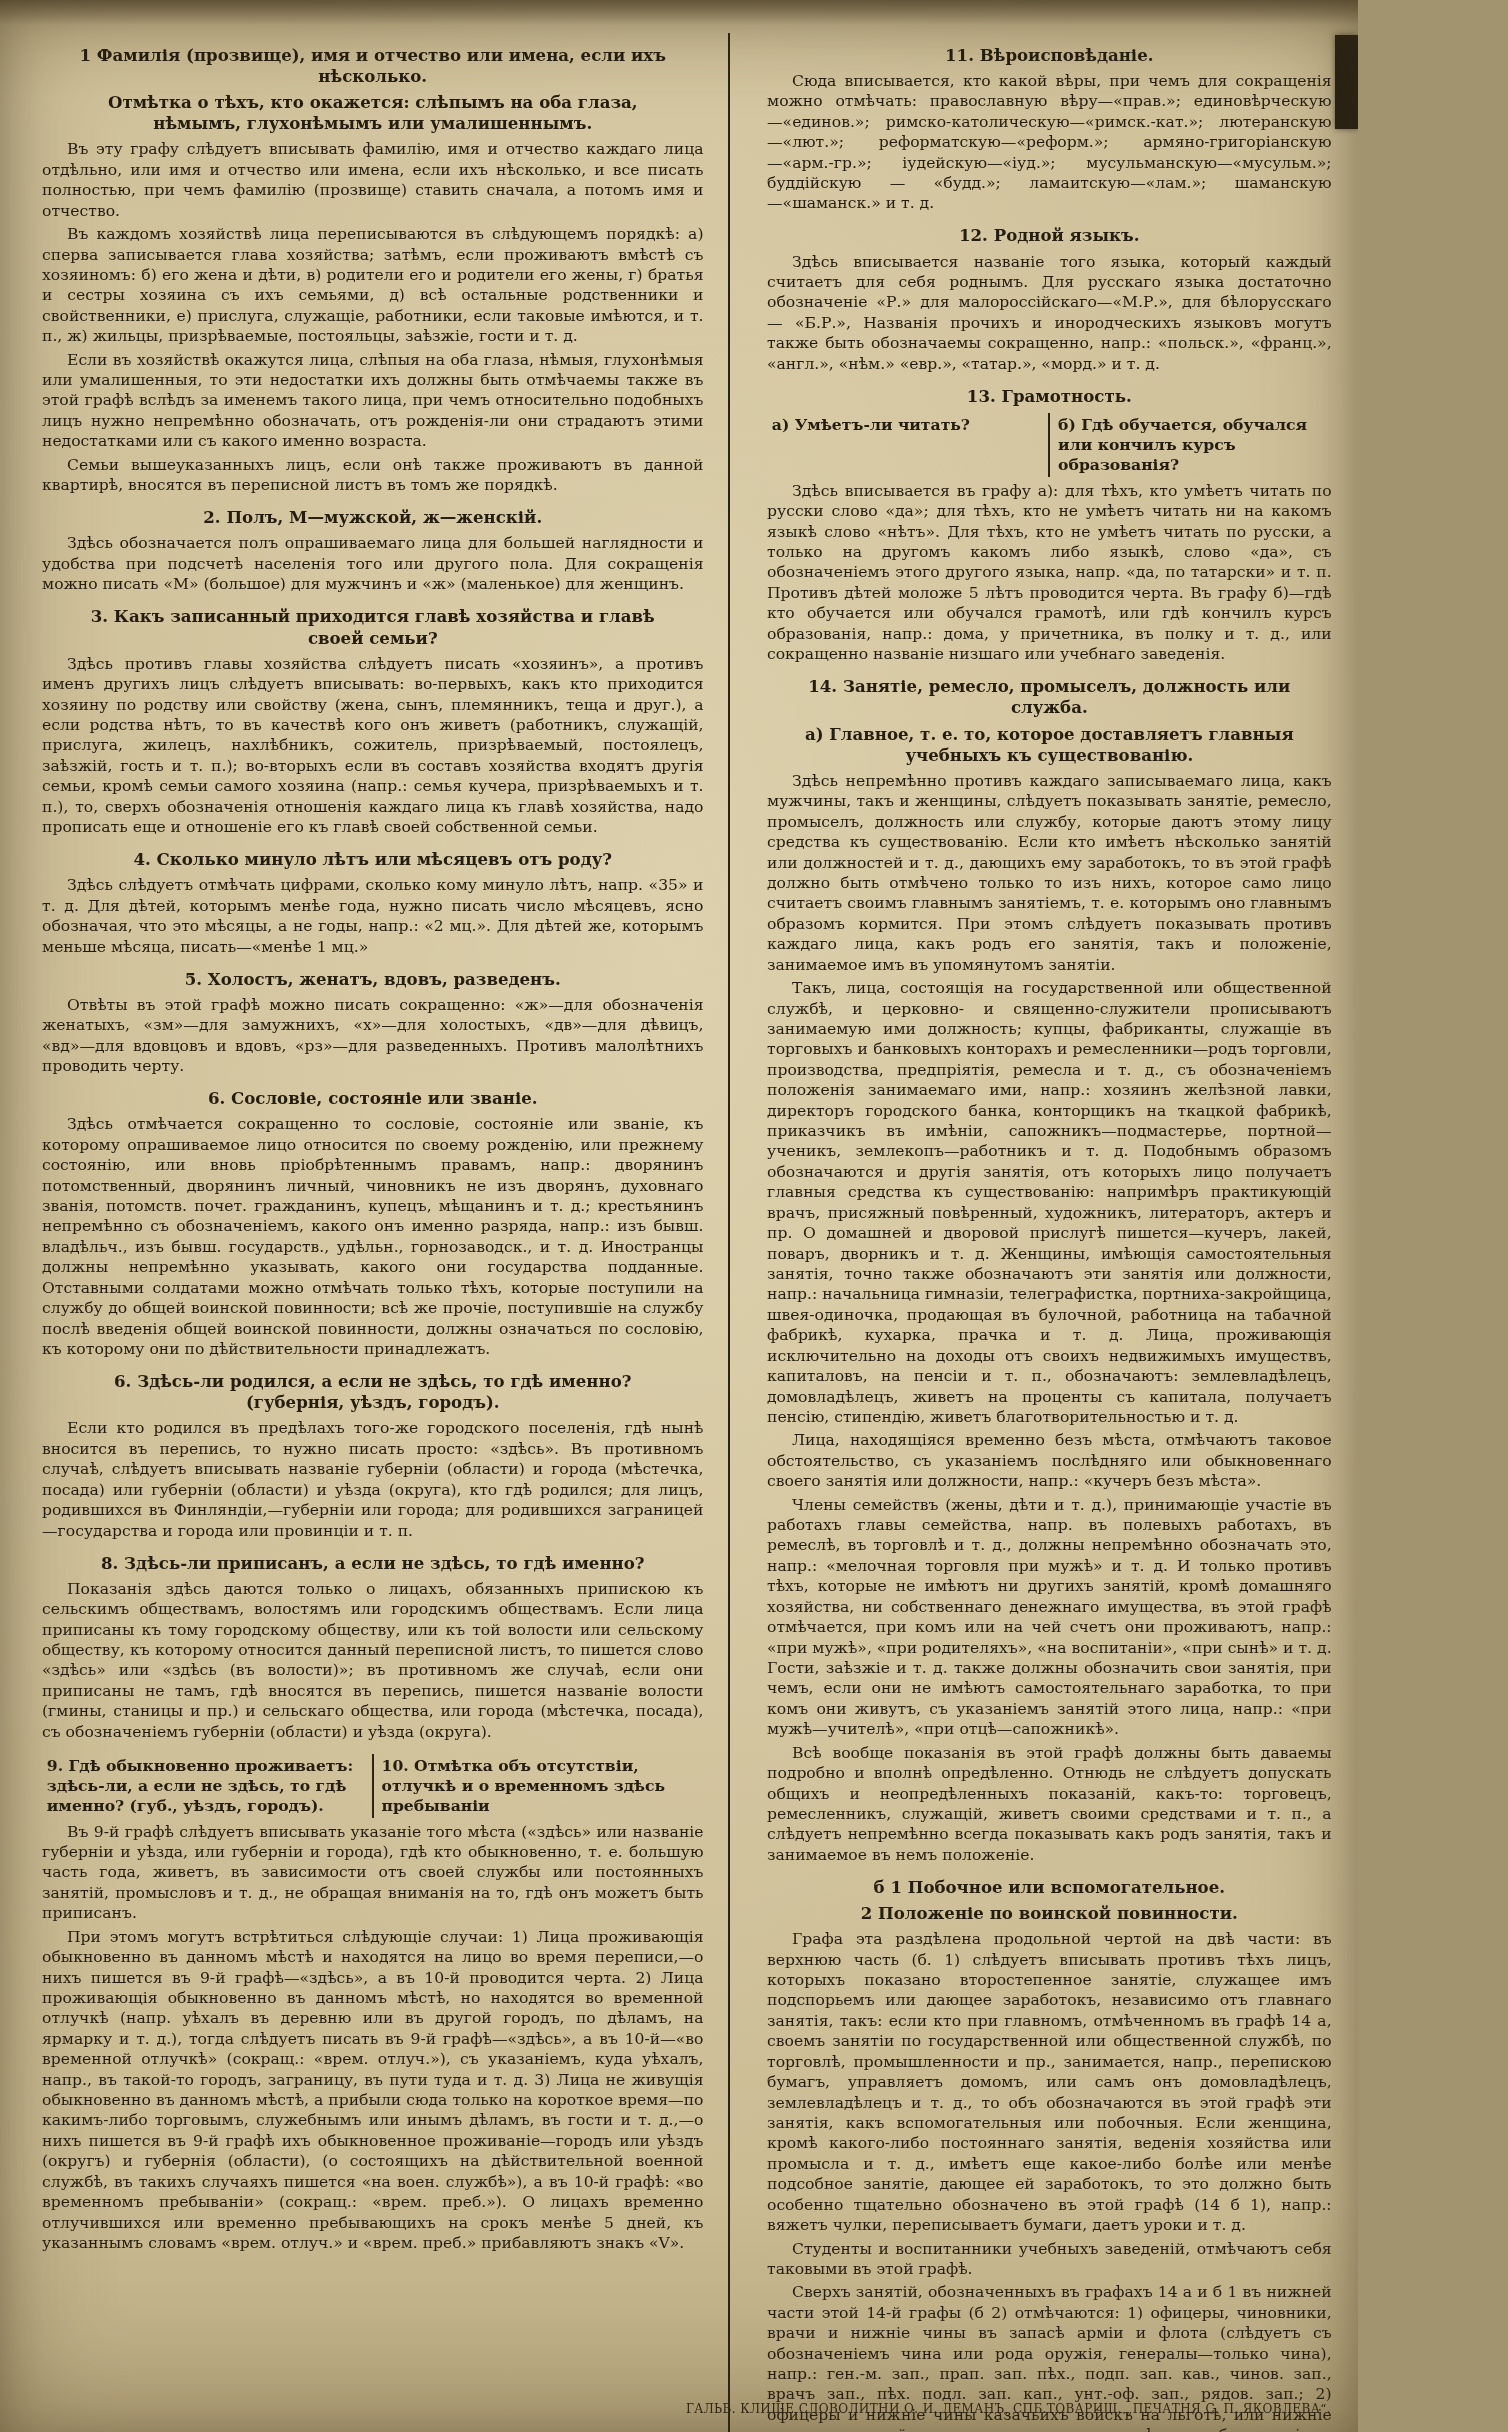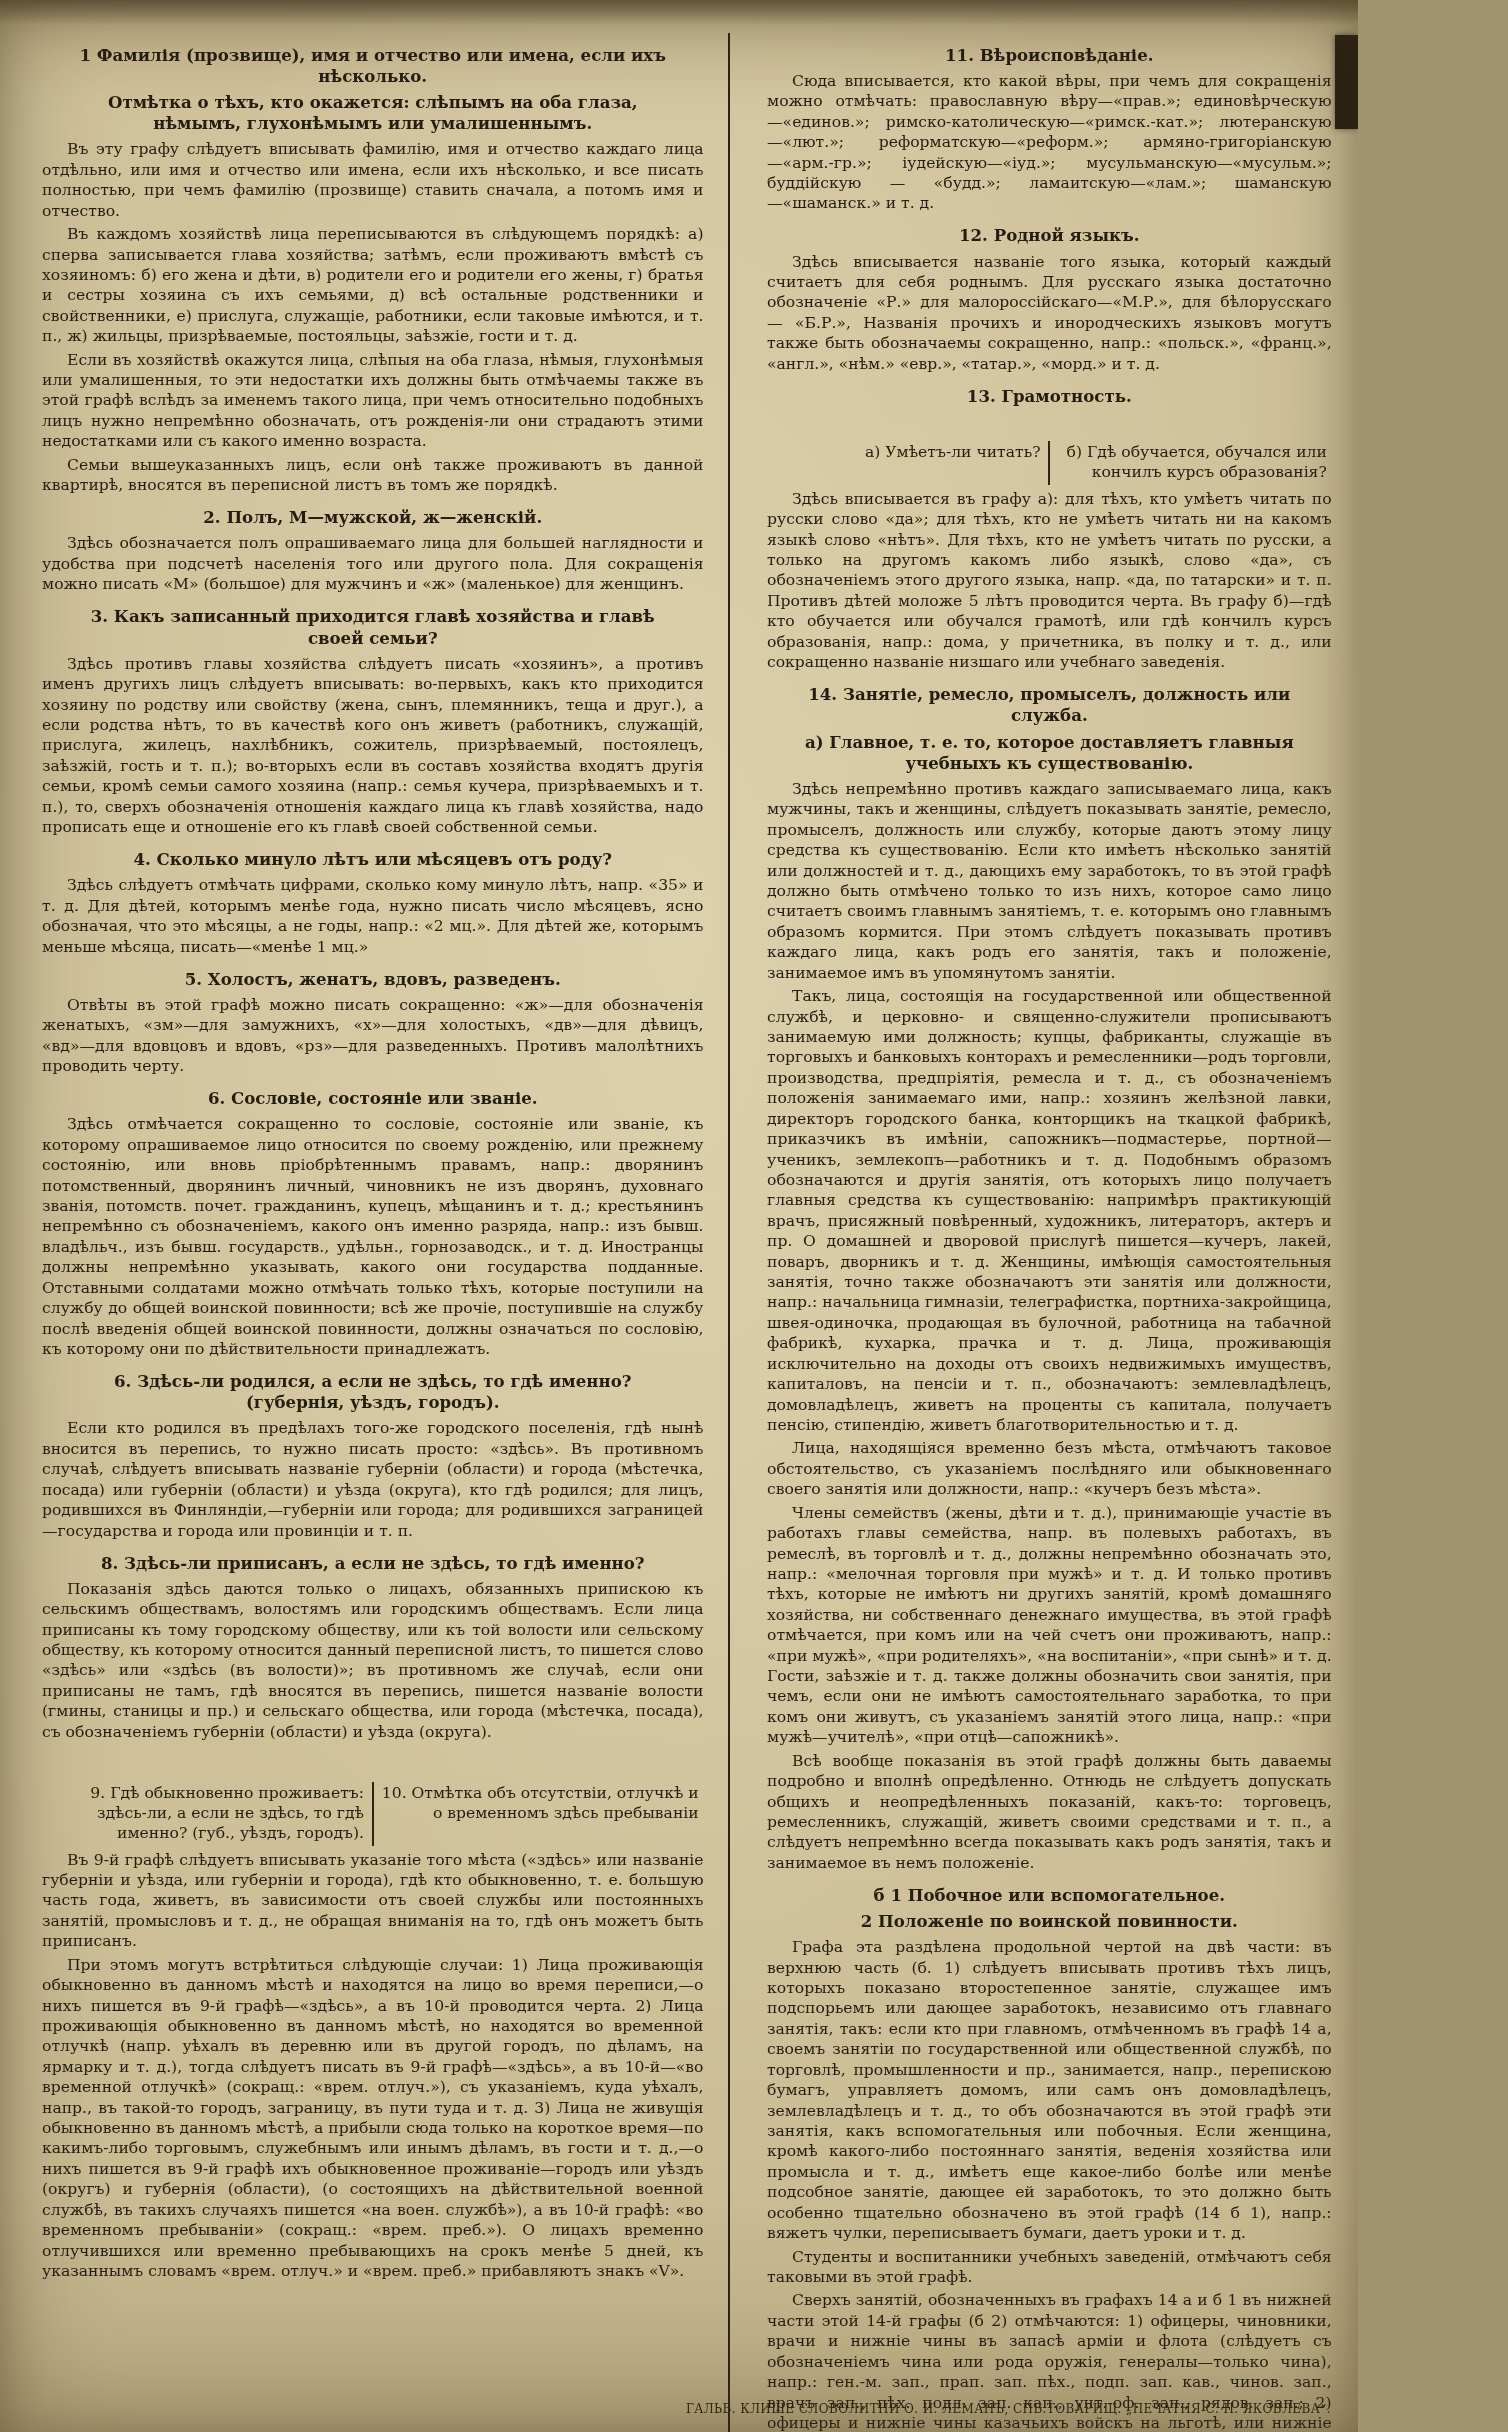--- a/index.html
+++ b/index.html
@@ -37,22 +37,22 @@
   .col-right{padding-left:34px;flex:1;}
   .divider{width:2px;background:#2b2414;align-self:stretch;}
   .section{margin-bottom:11.7px;}
   .sec-h{
     text-align:center;font-weight:bold;font-size:16.6px;line-height:1.28;
     margin:11.7px 29px 4.9px;
   }
   .sec-sub{margin-top:2px;}
   .split{display:flex;margin:5.9px 0 3.9px;}
   .split-cell{
-    flex:1;text-align:right;font-weight:normal;font-size:15.6px;line-height:1.28;
-    padding:2px 7.8px;box-sizing:border-box;margin-top:28px;
+    flex:1;text-align:left;font-weight:bold;font-size:15.6px;line-height:1.28;
+    padding:2px 7.8px;box-sizing:border-box;
   }
   .split-cell + .split-cell{border-left:2px solid #2b2414;}
   p.para{
     margin:3px;text-indent:25px;font-size:15.6px;line-height:1.31;
     text-align:justify;hyphens:auto;
   }
   .footer{
     position:absolute;left:39px;right:27px;bottom:15.6px;
     display:flex;justify-content:flex-end;
     font-size:12px;letter-spacing:0.4px;color:#2c2414;

